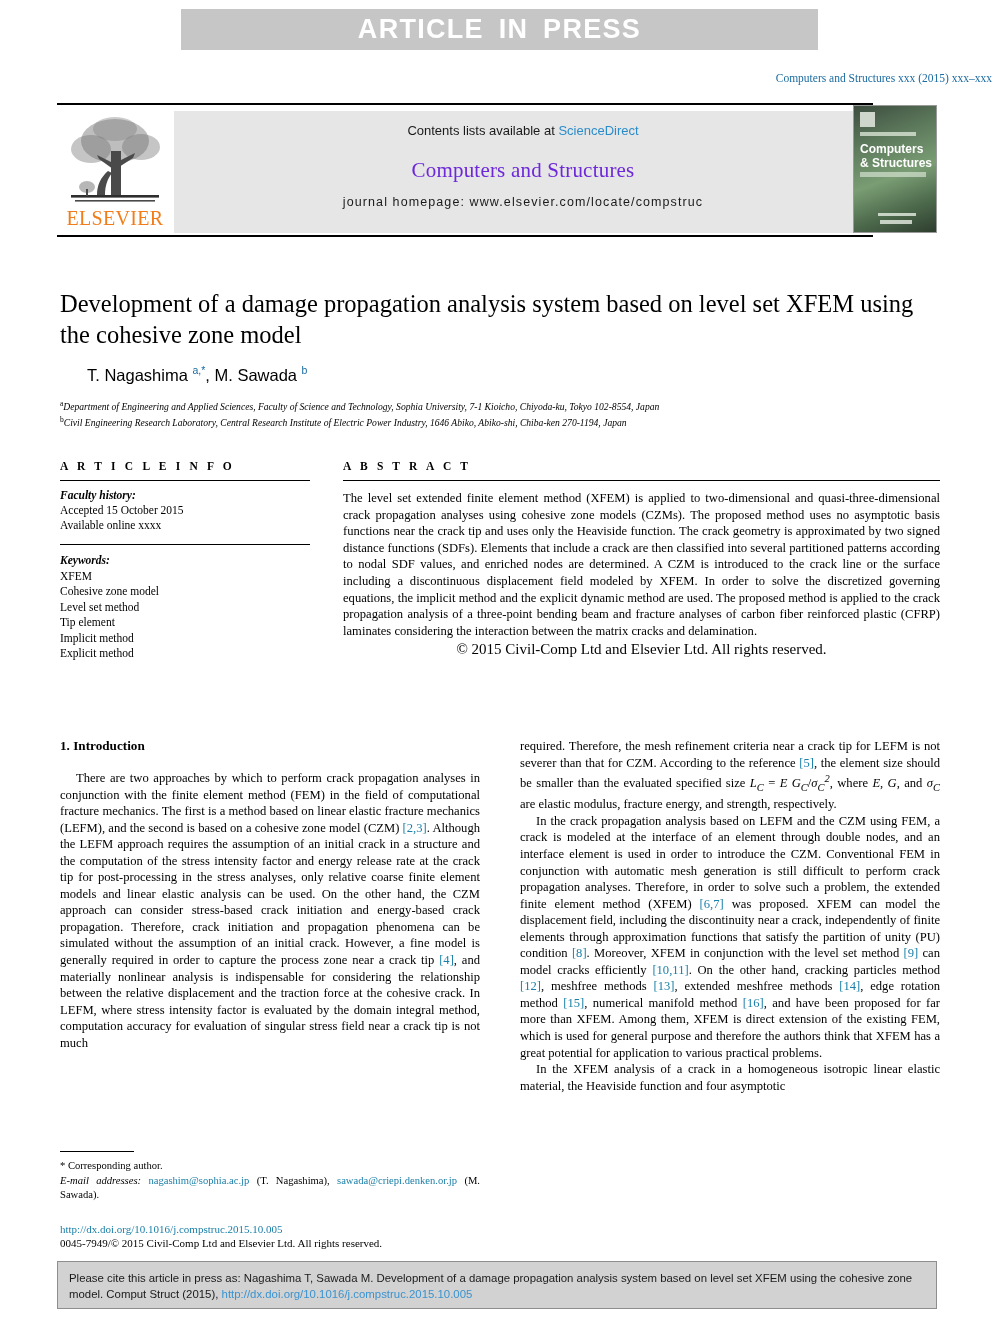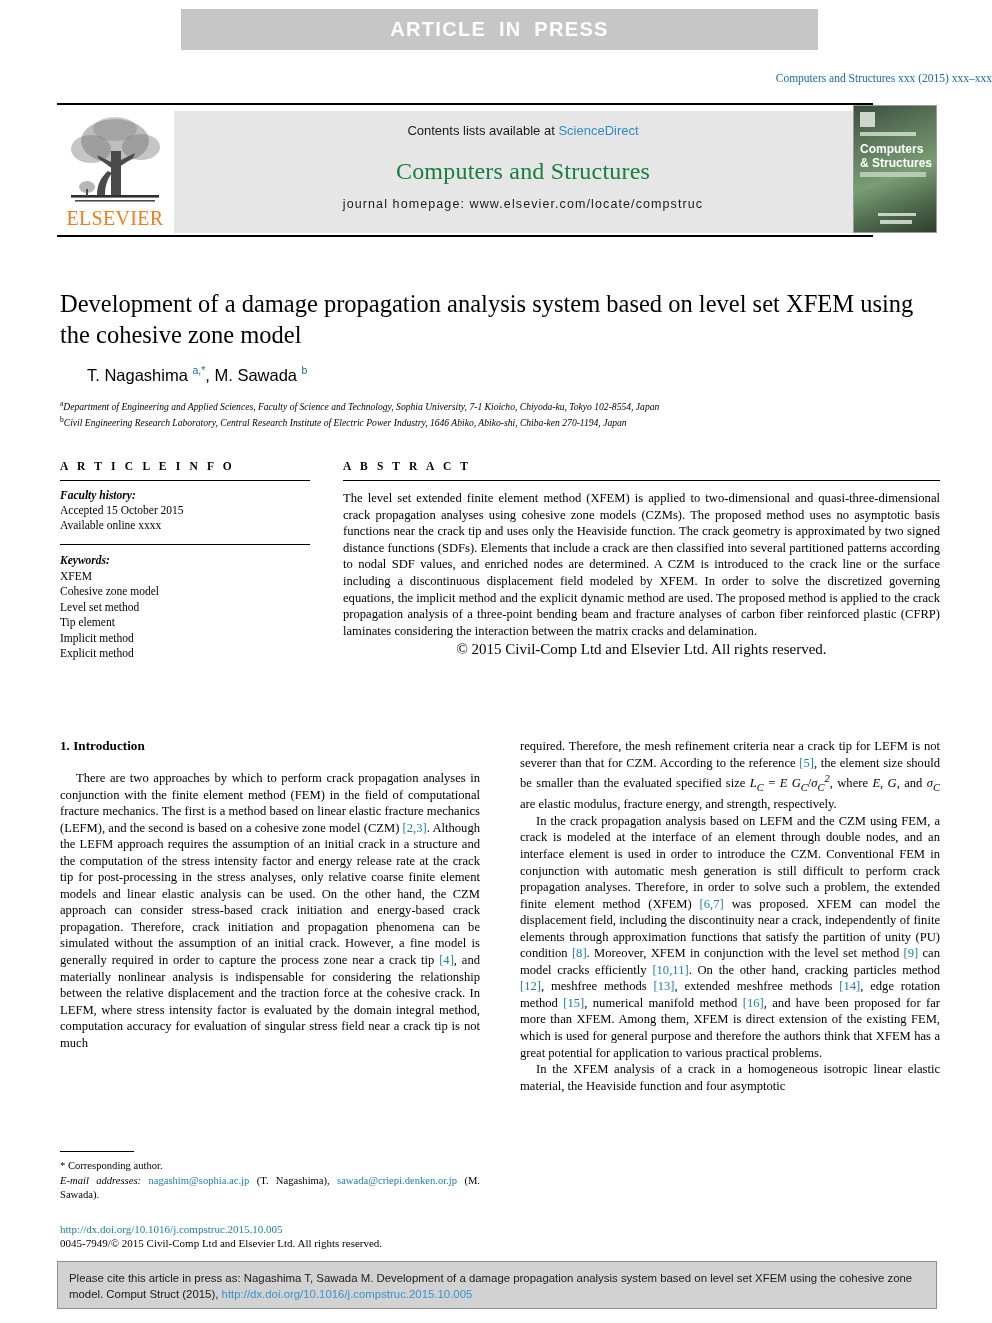--- a/index.html
+++ b/index.html
@@ -17,21 +17,21 @@
   .aip-banner {
     position: absolute;
     left: 181px; top: 9px;
     width: 637px; height: 41px;
     background: #c6c6c6;
     display: flex; align-items: center; justify-content: center;
   }
   .aip-text {
     font-family: "Liberation Sans", sans-serif;
     font-weight: bold;
-    font-size: 20px;
+    font-size: 27px;
     color: #ffffff;
     letter-spacing: 1.3px;
     word-spacing: 6px;
   }
 
   
   .runhead {
     position: absolute;
     left: 0; top: 72px; width: 992px;
     text-align: right;
@@ -68,21 +68,21 @@
   }
   .sd-contents {
     margin-top: 12px;
     font-family: "Liberation Sans", sans-serif;
     font-size: 13px; color: #1a1a1a;
   }
   .sd-contents .sd-link { color: #2b8cca; }
   .journal-title {
     margin-top: 20px;
     font-family: "Liberation Serif", serif;
-    font-size: 24px; color: #15803d; letter-spacing: 0.2px;
+    font-size: 21px; color: #6d28d9; letter-spacing: 0.2px;
   }
   .journal-home {
     margin-top: 12px;
     font-family: "Liberation Sans", sans-serif;
     font-size: 12.5px; color: #1a1a1a; letter-spacing: 1.1px;
   }
   .cover-thumb {
     position: absolute; left: 796px; top: 2px;
     width: 84px; height: 128px;
     border: 1px solid #9a9a9a;

